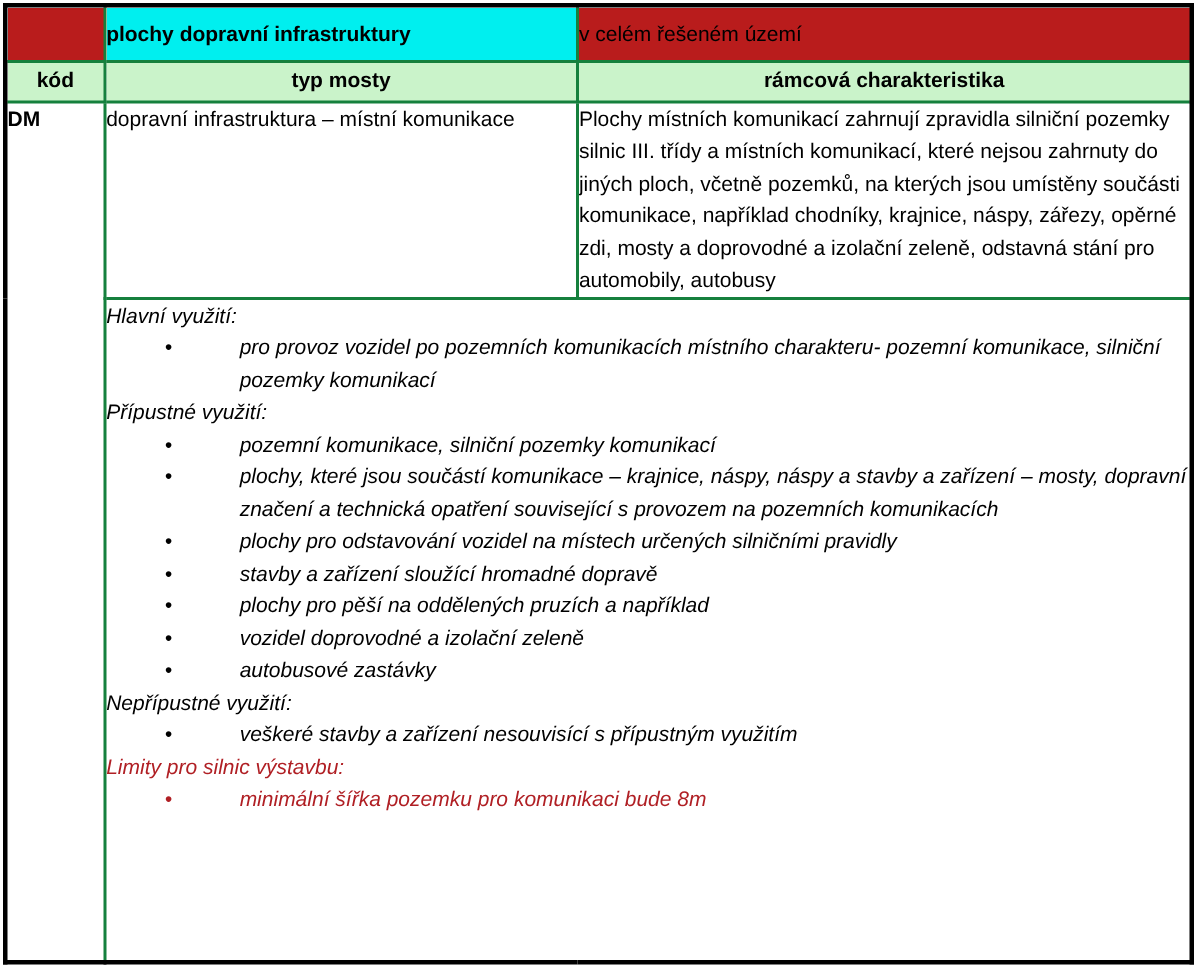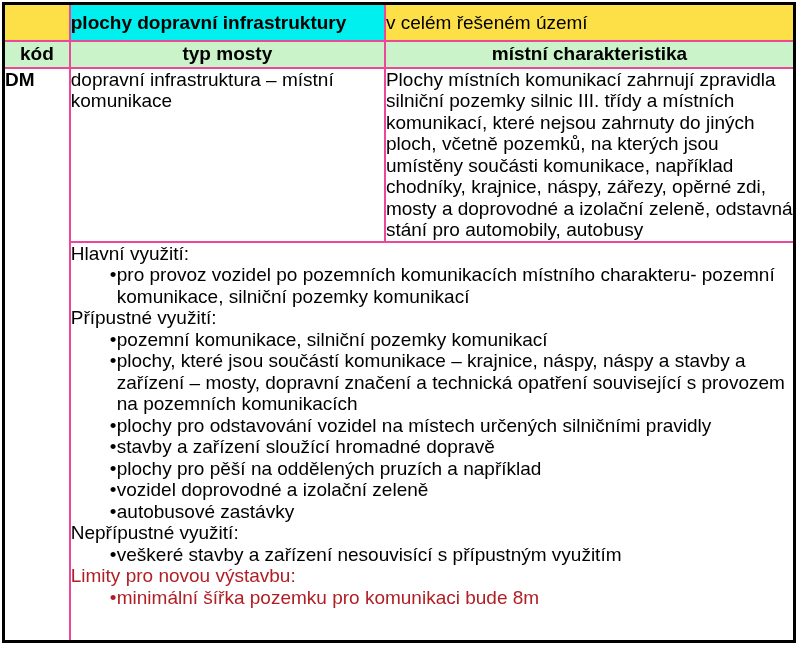--- a/index.html
+++ b/index.html
@@ -12,53 +12,53 @@
   }
   .page { padding: 2px; }
   .zoning-table {
     border-collapse: collapse;
     table-layout: fixed;
     width: 794px;
     height: 641px;
     border: 3px solid #000000;
   }
   .zoning-table td {
-    border: 2px solid #ec4899;
+    border: 2px solid #15803d;
     vertical-align: top;
-    font-size: 19px;
+    font-size: 14px;
     line-height: 21.5px;
     padding: 0;
     overflow: hidden;
   }
   .col-code { width: 66px; }
   .col-type { width: 314px; }
   .col-char { width: 408px; }
 
   .row-title  { height: 37px; }
   .row-head   { height: 27px; text-align: center; }
   .row-entry  { height: 130px; }
 
   .row-title td, .row-head td { vertical-align: middle; }
 
   .cyan  { background: #00efef; }
-  .blue  { background: #fde047; }
+  .blue  { background: #b91c1c; }
   .green { background: #caf3ca; }
 
   .title-cell { font-weight: bold; padding-left: 11px; }
   .scope-cell { padding-left: 11px; }
   .head-cell  { font-weight: bold; padding-left: 7px; }
   .char-head  { padding-left: 22px; }
 
   .code-cell { font-weight: bold; font-size: 23px; line-height: 26px; padding: 7px 2px 0 8px; }
   .type-cell { padding: 4px 14px 0 7px; }
   .char-cell { padding: 3px 5px 0 10px; }
 
-  .usage-cell { padding: 4px 10px 2px 6px; }
+  .usage-cell { padding: 4px 10px 2px 6px; font-style: italic; }
   .u-list { list-style: none; margin: 0; padding: 0; }
-  .u-item { position: relative; padding-left: 46px; }
+  .u-item { position: relative; padding-left: 89px; }
   .u-item::before { content: "\2022"; position: absolute; left: 39px; }
   .sec.red { color: #b01f24; }
 </style>
 </head>
 <body>
 
 <div class="page">
   <table class="zoning-table">
     <colgroup>
       <col class="col-code">
@@ -67,21 +67,21 @@
     </colgroup>
     <tbody>
       <tr class="row-title">
         <td class="blue"></td>
         <td class="cyan title-cell">plochy dopravní infrastruktury</td>
         <td class="blue scope-cell">v celém řešeném území</td>
       </tr>
       <tr class="row-head">
         <td class="green head-cell">kód</td>
         <td class="green head-cell">typ mosty</td>
-        <td class="green head-cell char-head">místní charakteristika</td>
+        <td class="green head-cell char-head">rámcová charakteristika</td>
       </tr>
       <tr class="row-entry">
         <td class="code-cell" rowspan="2">DM</td>
         <td class="type-cell">dopravní infrastruktura – místní komunikace</td>
         <td class="char-cell">Plochy místních komunikací zahrnují zpravidla silniční pozemky silnic III. třídy a místních komunikací, které nejsou zahrnuty do jiných ploch, včetně pozemků, na kterých jsou umístěny součásti komunikace, například chodníky, krajnice, náspy, zářezy, opěrné zdi, mosty a doprovodné a izolační zeleně, odstavná stání pro automobily, autobusy</td>
       </tr>
       <tr class="row-usage">
         <td class="usage-cell" colspan="2">
 
           <div class="sec">
@@ -105,21 +105,21 @@
           </div>
 
           <div class="sec">
             <div class="sec-head">Nepřípustné využití:</div>
             <ul class="u-list">
               <li class="u-item">veškeré stavby a zařízení nesouvisící s přípustným využitím</li>
             </ul>
           </div>
 
           <div class="sec red">
-            <div class="sec-head">Limity pro novou výstavbu:</div>
+            <div class="sec-head">Limity pro silnic výstavbu:</div>
             <ul class="u-list">
               <li class="u-item">minimální šířka pozemku pro komunikaci bude 8m</li>
             </ul>
           </div>
 
         </td>
       </tr>
     </tbody>
   </table>
 </div>

